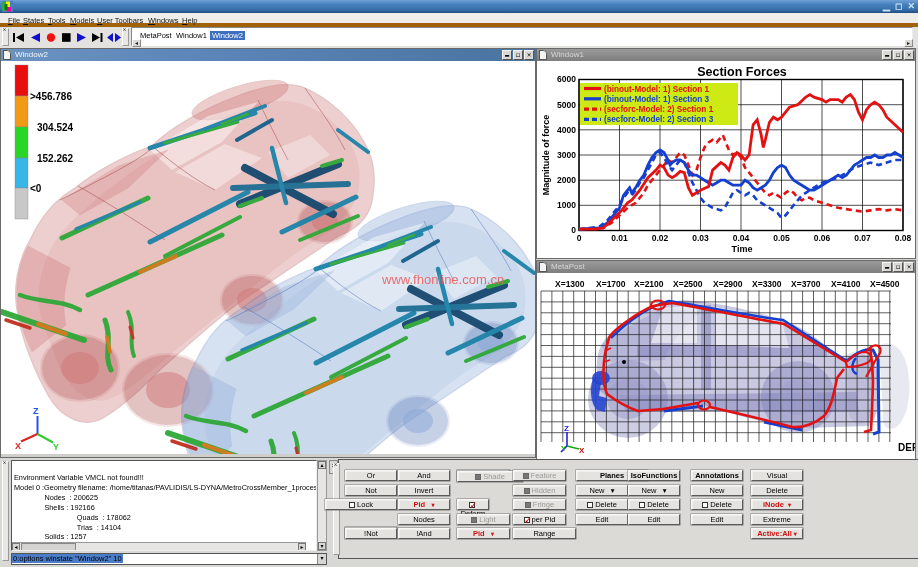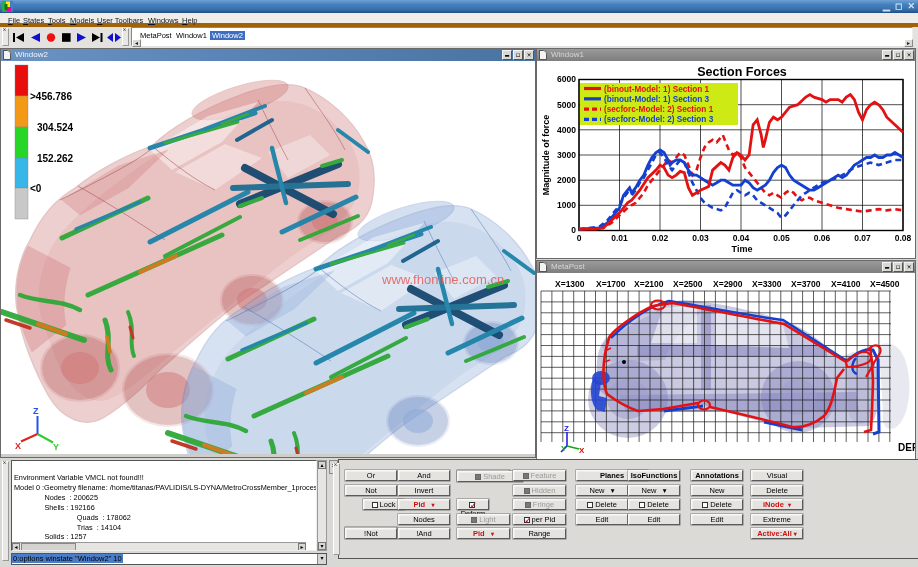--- a/index.html
+++ b/index.html
@@ -435,38 +435,38 @@
   <div class="abs" style="right:0;top:0;width:9px;height:10px;background:#d8d7d3;border-left:1px solid #888;font-size:6px;line-height:9px;text-align:center;">▾</div>
 </div>
 
 <div class="abs" style="left:329px;top:460px;width:9px;height:14px;background:#d8d7d3;border:1px solid #888;font-size:6px;line-height:8px;text-align:center;">x</div>
 
 <div class="abs" id="btnpanel" style="left:338px;top:459px;width:580px;height:100px;background:#dbdad6;border:1px solid #555;border-right:none;"></div>
 <div class="abs tbgrip" style="left:333px;top:463px;height:92px;"></div>
 <div id="buttons">
     <div class="btn " style="left:345px;top:470px;width:52px">Or</div>
     <div class="btn " style="left:345px;top:484.5px;width:52px">Not</div>
-    <div class="btn " style="left:363px;top:499px;width:41px"><span class="cb"></span>Lock</div>
+    <div class="btn " style="left:325px;top:499px;width:72px"><span class="cb"></span>Lock</div>
     <div class="btn " style="left:345px;top:527px;width:52px">All</div>
     <div class="btn " style="left:345px;top:528px;width:52px">!Not</div>
     <div class="btn " style="left:398px;top:470px;width:52px">And</div>
     <div class="btn " style="left:398px;top:484.5px;width:52px">Invert</div>
     <div class="btn red" style="left:398px;top:499px;width:52px">Pid&nbsp;&nbsp;&nbsp;<span class="arrow-r">▾</span></div>
     <div class="btn " style="left:398px;top:513.5px;width:52px">Nodes</div>
     <div class="btn " style="left:398px;top:528px;width:52px">!And</div>
     <div class="btn gray" style="left:457px;top:470px;width:53px"><span class="cb g"></span>Wire</div>
     <div class="btn gray" style="left:457px;top:471px;width:66px"><span class="cb g"></span>Shade</div>
     <div class="btn " style="left:457px;top:499px;width:32px"><span class="cb chk">✓</span>Deform</div>
     <div class="btn gray" style="left:457px;top:513.5px;width:53px"><span class="cb g"></span>Light</div>
     <div class="btn red" style="left:457px;top:528px;width:53px">Pid&nbsp;&nbsp;&nbsp;<span class="arrow-r">▾</span></div>
     <div class="btn gray" style="left:513px;top:470px;width:53px"><span class="cb g"></span>Feature</div>
     <div class="btn gray" style="left:513px;top:484.5px;width:53px"><span class="cb g"></span>Hidden</div>
     <div class="btn gray" style="left:513px;top:499px;width:53px"><span class="cb g"></span>Fringe</div>
     <div class="btn " style="left:513px;top:513.5px;width:53px"><span class="cb chk">✓</span>per Pid</div>
-    <div class="btn " style="left:513px;top:528px;width:53px">Range</div>
+    <div class="btn " style="left:513px;top:528px;width:63px">Range</div>
     <div class="btn bold" style="left:576px;top:470px;width:72px">Planes</div>
     <div class="btn " style="left:576px;top:484.5px;width:52px">New&nbsp;&nbsp;&nbsp;▾</div>
     <div class="btn " style="left:576px;top:499px;width:52px"><span class="cb"></span>Delete</div>
     <div class="btn " style="left:576px;top:513.5px;width:52px">Edit</div>
     <div class="btn bold" style="left:628px;top:470px;width:52px">IsoFunctions</div>
     <div class="btn " style="left:628px;top:484.5px;width:52px">New&nbsp;&nbsp;&nbsp;▾</div>
     <div class="btn " style="left:628px;top:499px;width:52px"><span class="cb"></span>Delete</div>
     <div class="btn " style="left:628px;top:513.5px;width:52px">Edit</div>
     <div class="btn bold" style="left:691px;top:470px;width:52px">Annotations</div>
     <div class="btn " style="left:691px;top:484.5px;width:52px">New</div>

